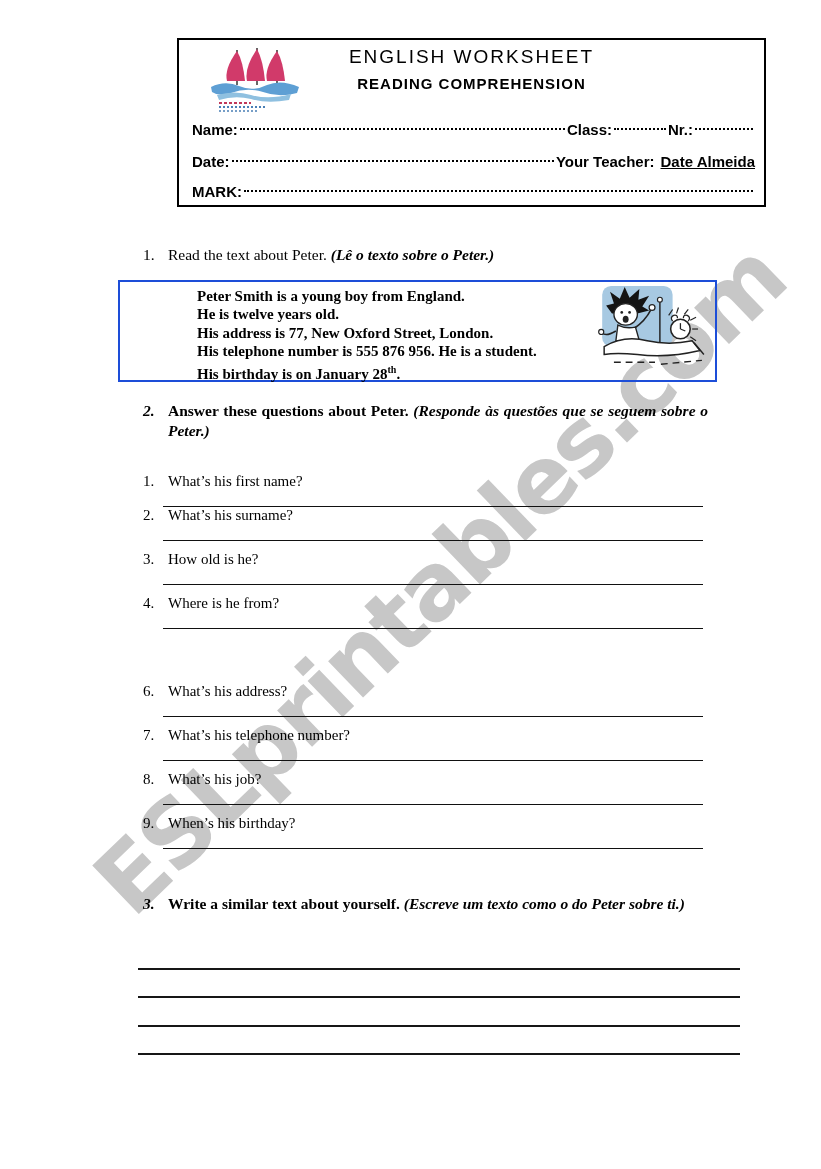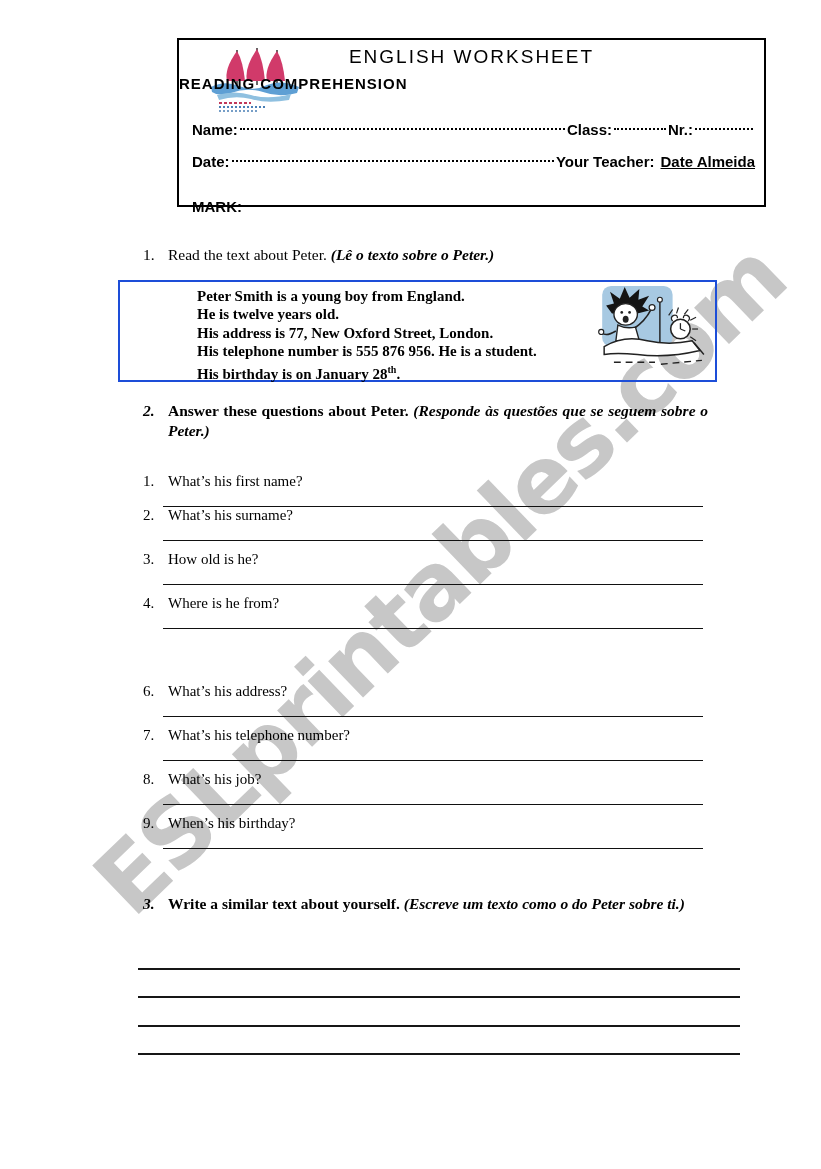--- a/index.html
+++ b/index.html
@@ -20,28 +20,28 @@
   .header-box{
     position:absolute; left:130px; top:38px; width:585px; height:165px;
     border:2px solid #000; font-family:"Liberation Sans", sans-serif;margin-left:47px;
   }
   .logo{position:absolute; left:28px; top:5px; width:98px; height:68px;}
   .hb-title{
     position:absolute; left:0; right:0; top:6px; text-align:center;
     font-size:19px; letter-spacing:2px; font-weight:400;
   }
   .hb-subtitle{
-    position:absolute; left:0; right:0; top:35px; 
+    position:absolute; left:0; right:0; top:35px; text-align:center;
     font-size:15px; letter-spacing:1px; font-weight:700;
   }
   .hb-row{
     position:absolute; left:13px; right:9px; height:22px;
     display:flex; align-items:center; font-size:15px; font-weight:600;
   }
-  .row-name{top:78px;} .row-date{top:110px;} .row-mark{top:155px;}
+  .row-name{top:78px;} .row-date{top:110px;} .row-mark{top:140px;}
   .dots{border-bottom:2px dotted #000; height:3px; margin:0 2px 3px 2px;}
   .dots-grow{flex:1 1 auto;}
   .dots-class{flex:0 0 52px;}
   .dots-nr{flex:0 0 58px;}
   .teacher-name{
     font-weight:700; text-decoration:underline; margin-left:6px; white-space:nowrap;
   }
   .hb-label{white-space:nowrap;}
   
   .ex-heading{

